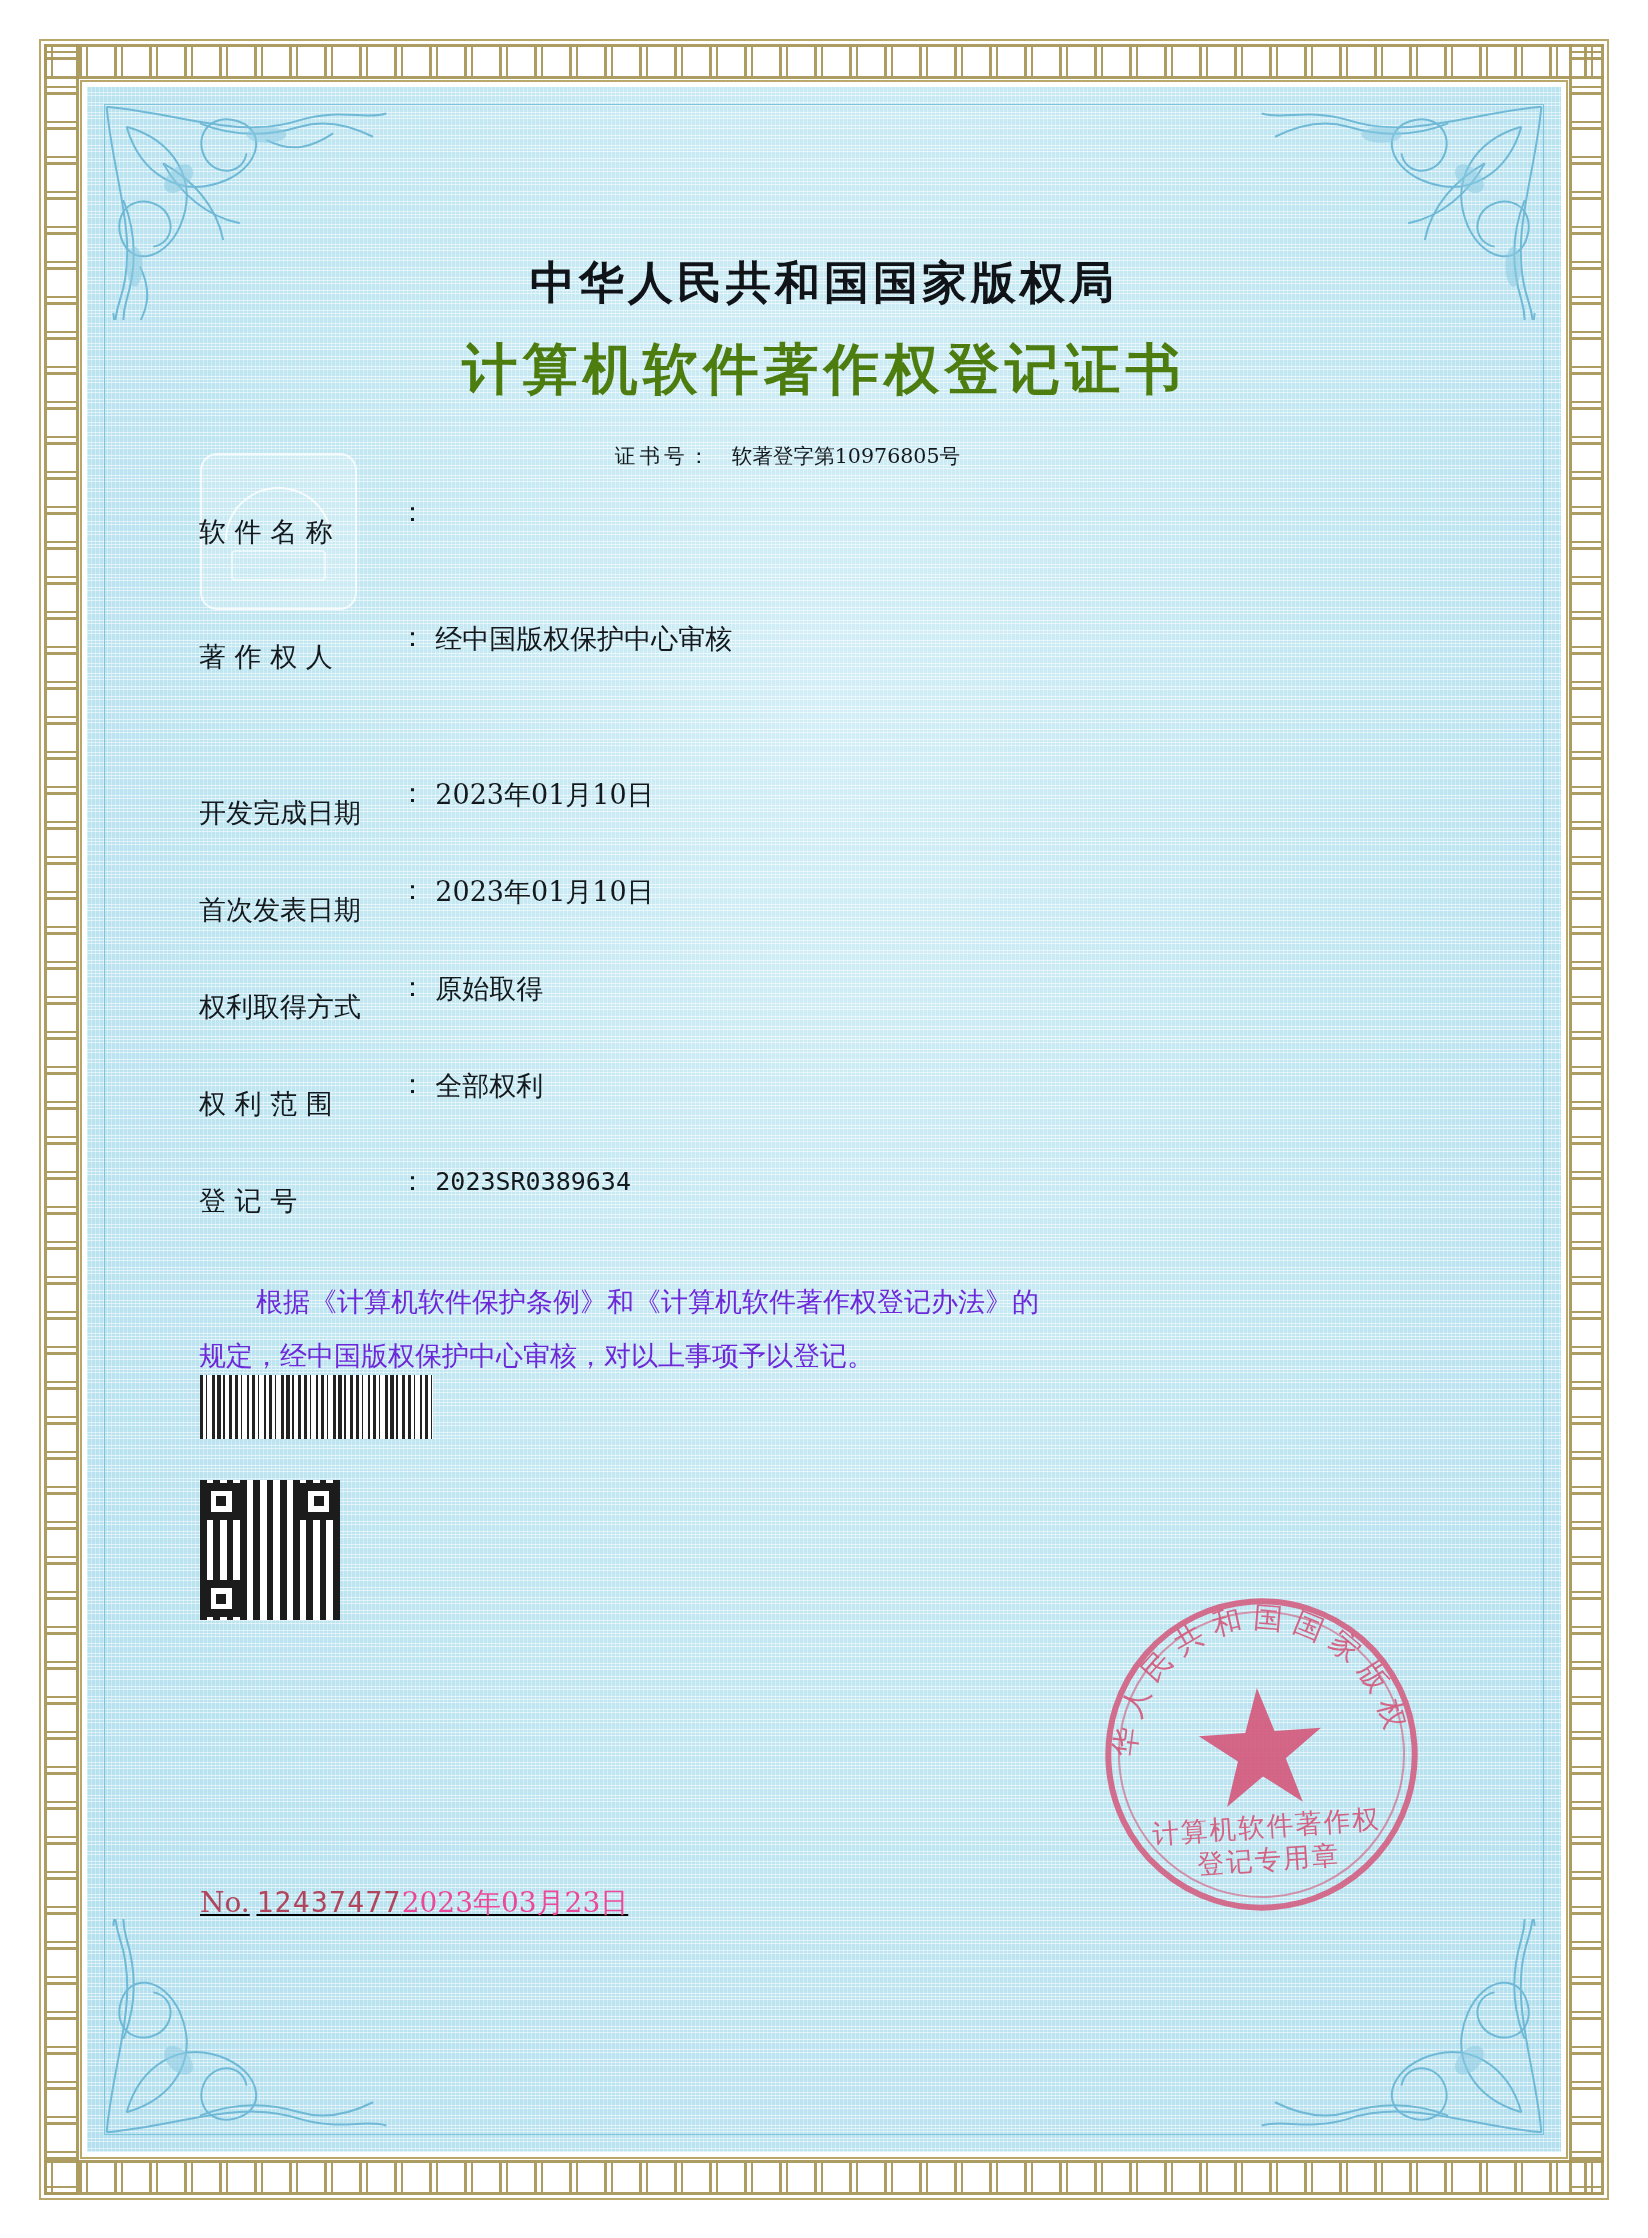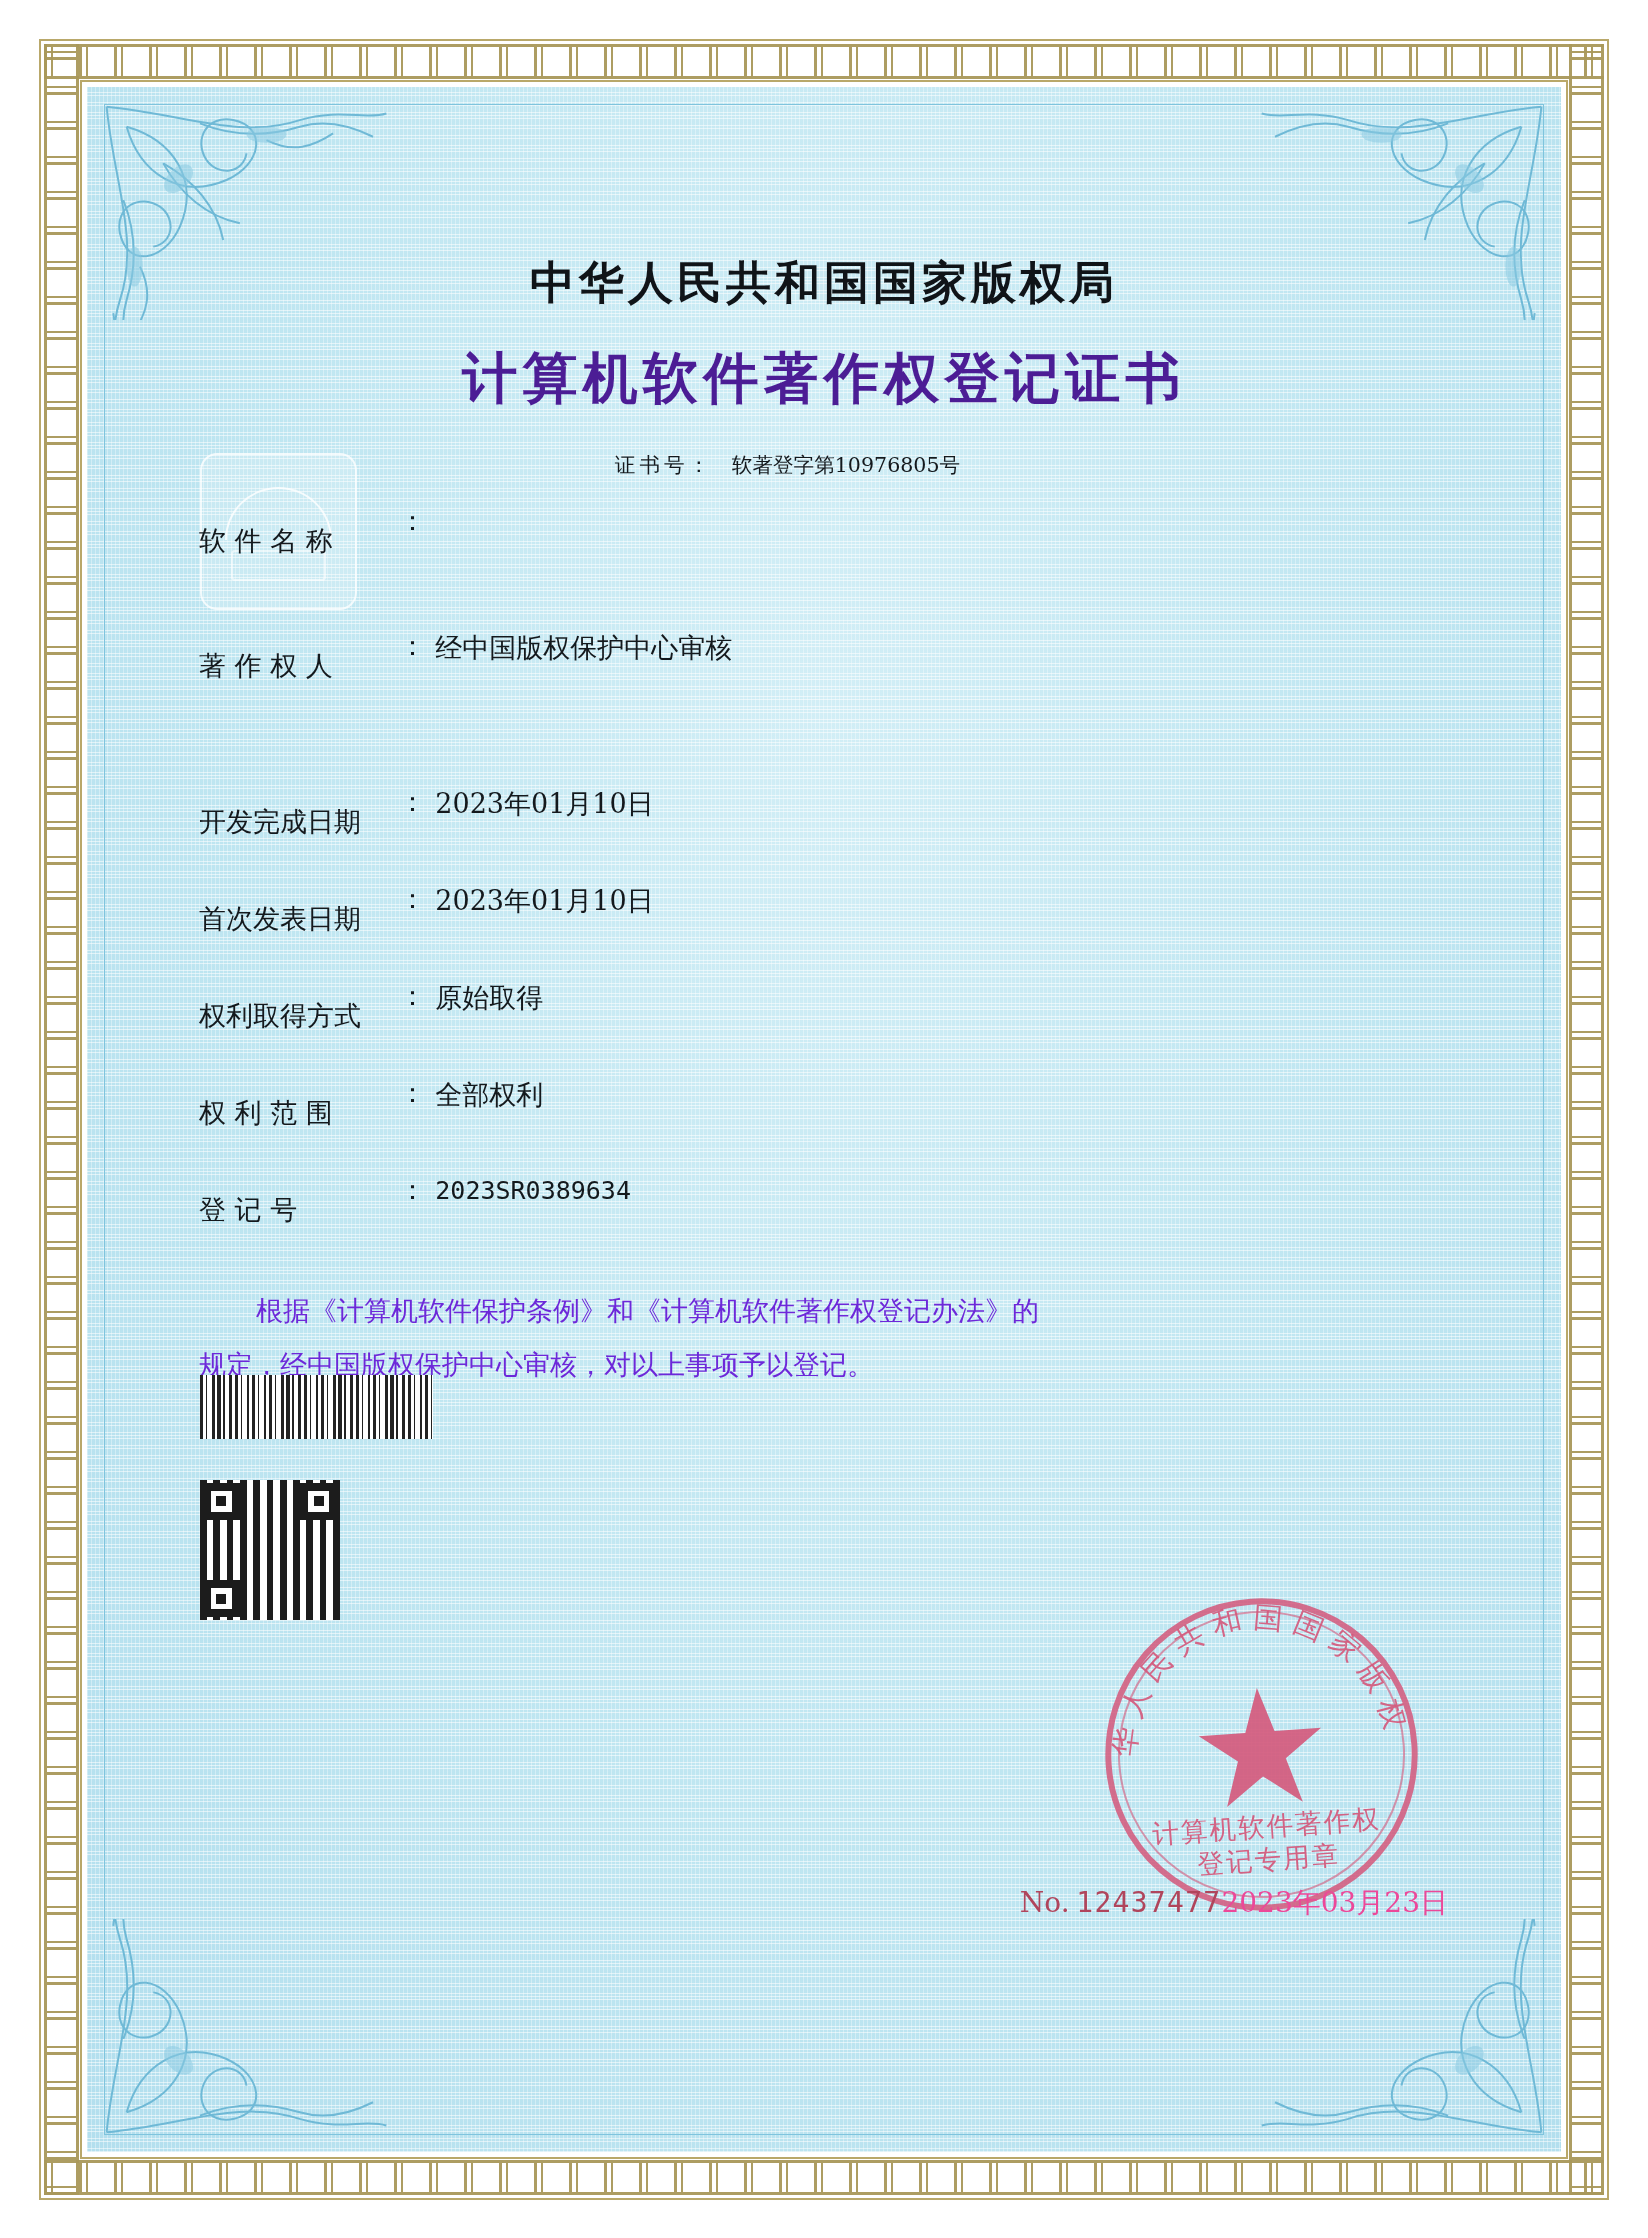--- a/index.html
+++ b/index.html
@@ -132,22 +132,22 @@
     letter-spacing: 4px;
     color: #101418;
     margin-top: 120px;
   }
   .title-main {
     text-align: center;
     font-family: "DejaVu Serif", "Liberation Serif", serif;
     font-weight: bold;
     font-size: 55px;
     letter-spacing: 5.3px;
-    color: #4c1d95;
-    margin-top: 29px;
+    color: #4d7c0f;
+    margin-top: 20px;
   }
 
   .cert-no {
     margin-top: 35px;
     text-align: center;
     padding-right: 73px;
     font-family: "DejaVu Serif", "Liberation Serif", serif;
     font-size: 20.6px;
     color: #14191d;
   }
@@ -268,22 +268,23 @@
   }
   .seal svg { width: 100%; height: 100%; }
 
   
   .footer {
     position: absolute;
     left: 200px;
     right: 200px;
     top: 1884px;
     display: flex;
-    justify-content: flex-end;
+    justify-content: flex-start;
     align-items: baseline;
+    text-decoration: underline;
   }
   .serial {
     font-family: "DejaVu Serif", "Liberation Serif", serif;
     font-size: 28px;
     color: #b0455c;
   }
   .serial .no-label { color: #b0455c; margin-right: 6.7px; }
   .serial .no-value {
     font-family: "DejaVu Sans Mono", "Liberation Mono", monospace;
     letter-spacing: 1.3px;

